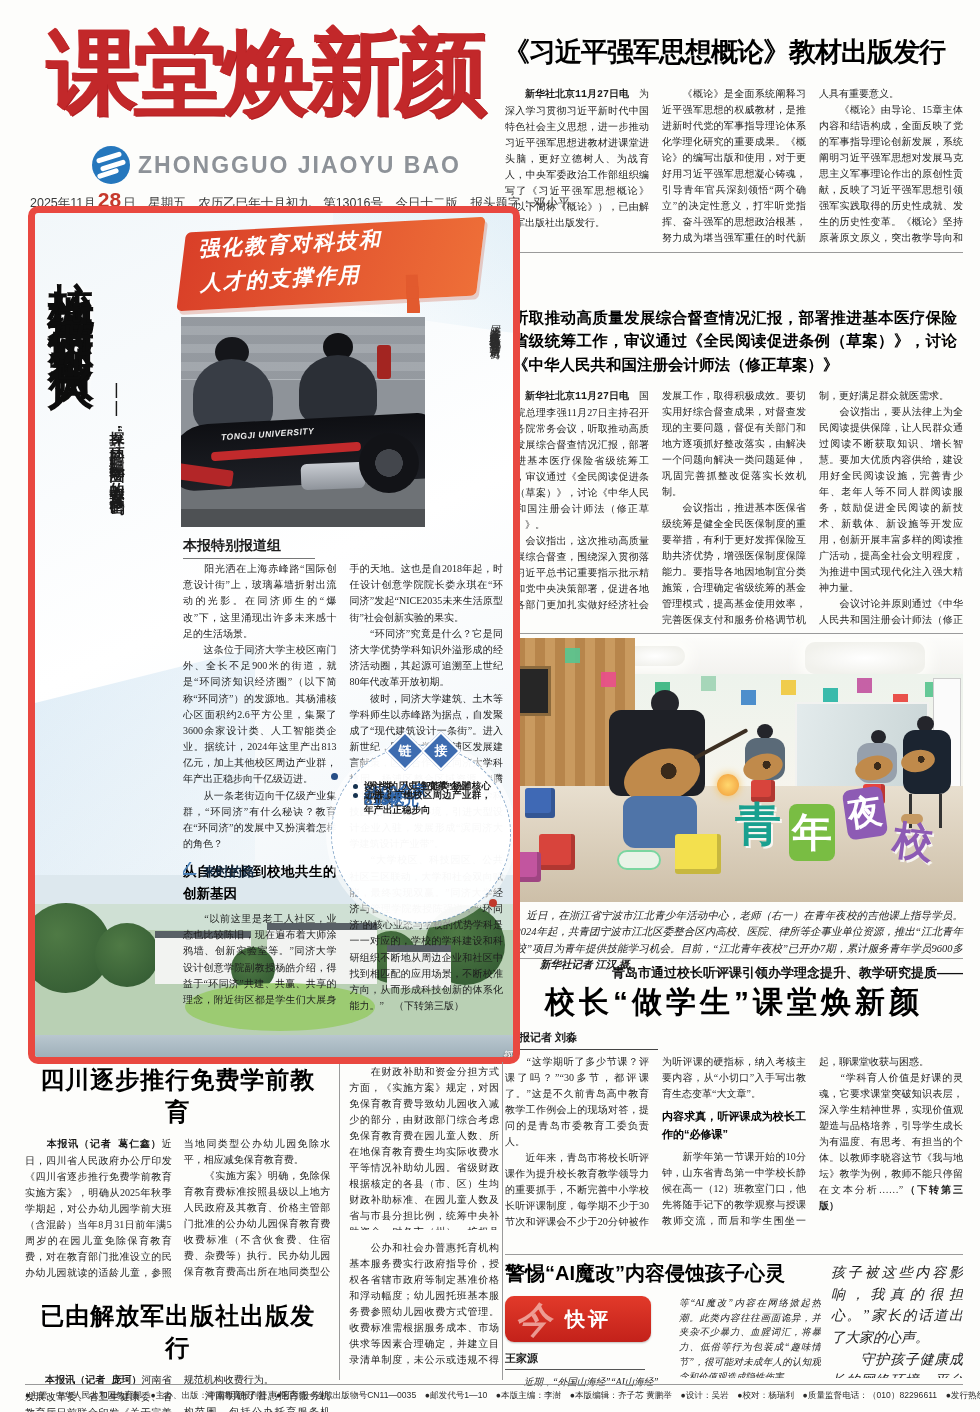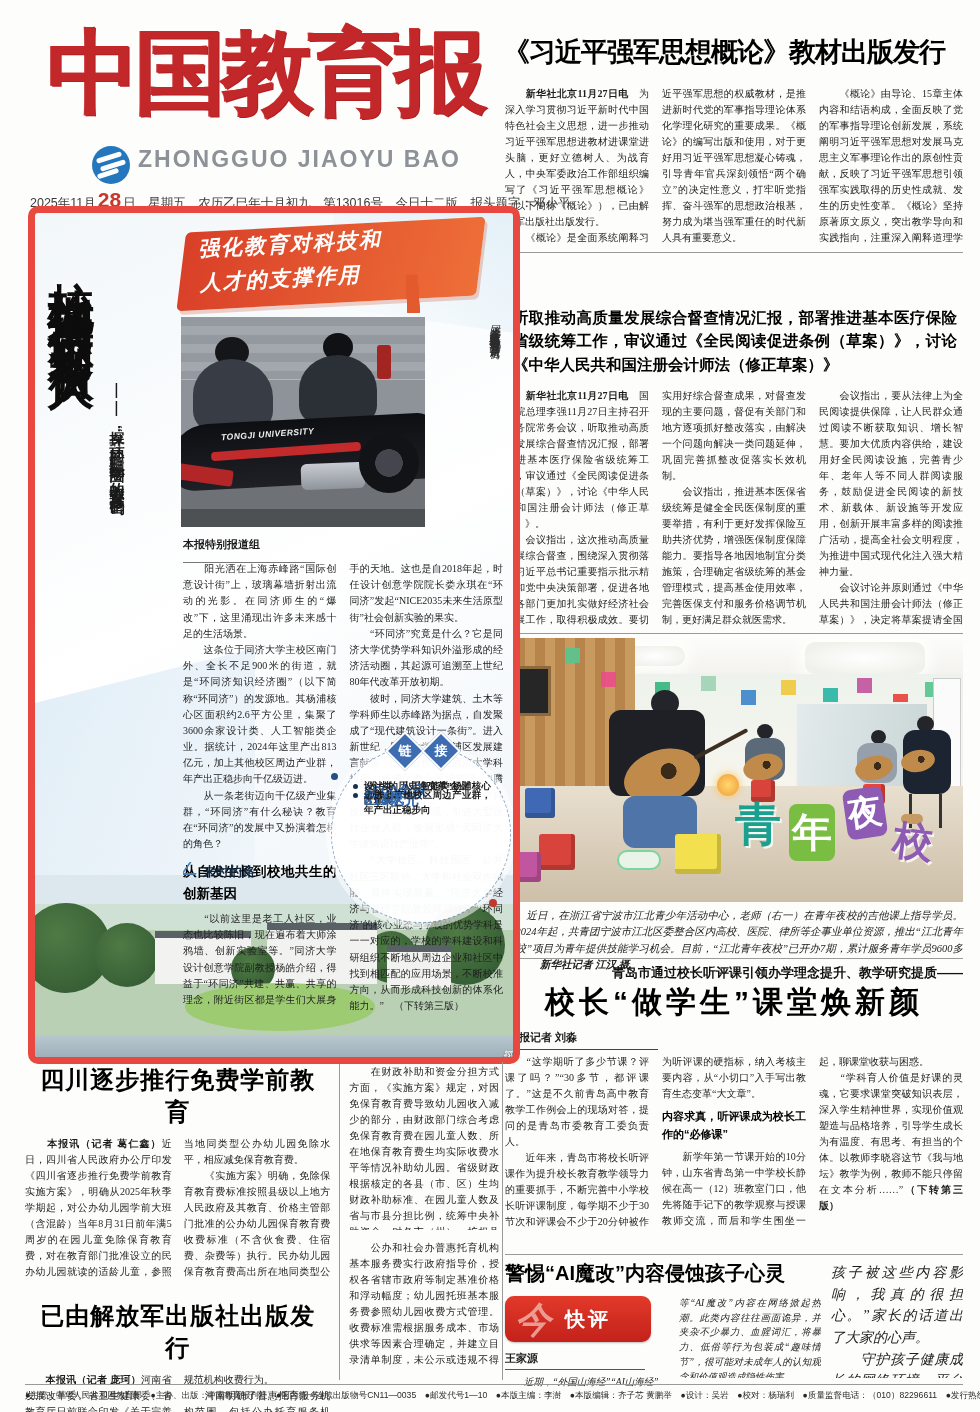--- a/index.html
+++ b/index.html
@@ -2,30 +2,30 @@
 <html><head>
 <meta charset="utf-8">
 <style>
   html,body{margin:0;padding:0;background:#e9e9e9}
   .page{position:relative;width:980px;height:1412px;margin:0 auto;background:#fdfdfb;
         font-family:"Liberation Serif",serif;color:#1d1d1d;overflow:hidden}
   .abs{position:absolute}
   .ws{white-space:pre-line}
   p{margin:0}
   .jt{text-align:justify}
-  .lead{font-weight:700;font-family:Liberation Serif, serif}
+  .lead{font-weight:700;font-family:Liberation Mono, monospace}
   .cont{font-weight:700}
   .rule{position:absolute;height:1px;background:#9a9a9a}
   .vrule{position:absolute;width:1px;background:#9a9a9a}
 
   
   .mast-title{left:30px;top:0;width:470px;height:146px;line-height:146px;text-align:center;
     font-size:92px;font-weight:900;color:#c2282a;letter-spacing:-5px;
     text-shadow:1px 1px 0 #b21f22, -1px 0 0 #c93335}
-  .logo-row{left:92px;top:146px;width:400px;display:flex;align-items:flex-start;gap:8px}
+  .logo-row{left:92px;top:146px;width:400px;display:flex;align-items:center;gap:8px}
   .logo{width:38px;height:38px;border-radius:50%;background:#2577bd;position:relative;overflow:hidden;flex:0 0 auto}
   .logo i{position:absolute;background:#fff;height:5px;border-radius:3px;transform:rotate(-18deg)}
   .logo i:nth-child(1){left:4px;top:9px;width:26px}
   .logo i:nth-child(2){left:8px;top:17px;width:26px}
   .logo i:nth-child(3){left:5px;top:25px;width:22px}
   .logo-latin{font-family:"Liberation Sans",sans-serif;font-weight:800;font-size:23px;
     color:#8d9298;letter-spacing:2px}
   .dateline{left:30px;top:188px;width:475px;font-size:12.5px;color:#3b3b3b;
     font-family:"Liberation Sans",sans-serif;white-space:nowrap}
   .dateline .day{color:#c6392c;font-size:21px;font-weight:700;padding:0 2px}
@@ -155,22 +155,22 @@
   .car .nose{left:-4px;top:150px;width:56px;height:16px;background:#b32628;transform:rotate(8deg);border-radius:3px}
   .car .brand{left:40px;top:112px;color:#eee;font-size:8.5px;font-weight:700;font-style:italic;
     font-family:"Liberation Sans",sans-serif;transform:rotate(-4deg);letter-spacing:.5px;white-space:nowrap}
   .car .pod{left:120px;top:146px;width:64px;height:26px;background:linear-gradient(#c8ccd2,#8f949b);border-radius:6px;transform:rotate(-2deg)}
   .car .tire{right:6px;top:116px;width:60px;height:60px;border-radius:50%;
     background:radial-gradient(circle,#43464c 0 32%,#121317 33% 100%)}
   .car .shadow{left:0;bottom:0;width:100%;height:18px;background:rgba(20,20,22,.35)}
   .car-cap{left:398px;top:104px;width:70px;height:212px;writing-mode:vertical-rl;z-index:2;
     font-size:10px;font-style:italic;line-height:1.75;color:#2c2c2c;letter-spacing:1px}
   .car-credit{font-weight:700;font-style:normal;margin-top:8px}
-  .fb-reporter{left:148px;top:324px;width:132px;font-size:11px;font-weight:700;z-index:2;
-    font-family:Liberation Sans, sans-serif;border-bottom:1px solid #777;padding-bottom:10px}
+  .fb-reporter{left:148px;top:324px;width:132px;font-size:14px;font-weight:700;z-index:2;
+    font-family:Liberation Sans, sans-serif;border-bottom:1px solid #777;padding-bottom:3px}
   .fb-body{left:148px;top:348px;width:320px;height:506px;column-count:2;column-gap:13px;
     font-size:10px;line-height:1.62;text-align:justify;z-index:1;overflow:hidden;position:absolute}
   .fb-body p,.fb-body div{position:static}
   .marker{font-weight:800;font-size:13px;font-family:"Liberation Sans",sans-serif;color:#12283f;
     margin:9px 0 4px;padding-left:20px;position:relative!important}
   .marker .pen{position:absolute;left:2px;top:1px;width:13px;height:11px;border-left:2.5px solid #4a7fb5;
     border-bottom:2.5px solid #4a7fb5;transform:skewX(-35deg)}
   .sec-head{font-weight:800;font-size:13.5px;font-family:"Liberation Sans",sans-serif;margin:2px 0 6px;color:#000}
   .fb-info{left:296px;top:526px;width:178px;height:182px;z-index:5}
   .fb-info .circle{left:0;top:6px;width:178px;height:176px;background:rgba(255,255,255,.97);
@@ -195,21 +195,21 @@
   .lawn{left:150px;bottom:26px;width:190px;height:48px;border-radius:50%;background:#9ccb72}
   .road{left:0;bottom:0;width:100%;height:22px;background:linear-gradient(#b9c7cf,#9fb0ba)}
   .campus-cap{right:10px;bottom:8px;text-align:right;color:#fff;font-size:9px;font-style:italic;
     line-height:1.5;text-shadow:0 1px 2px rgba(0,0,0,.65);z-index:6}
 </style>
 </head>
 <body>
 
 <div class="page">
 
-  <div class="abs mast-title">中国教育报</div>
+  <div class="abs mast-title">课堂焕新颜</div>
   <div class="abs logo-row">
     <span class="logo">
         <i></i>
         <i></i>
         <i></i>
       </span>
     <span class="logo-latin">ZHONGGUO JIAOYU BAO</span>
   </div>
   <div class="abs dateline">
     <span>2025年11月</span><span class="day">28</span><span>日　星期五　农历乙巳年十月初九　第13016号　今日十二版　报头题字：邓小平</span>

